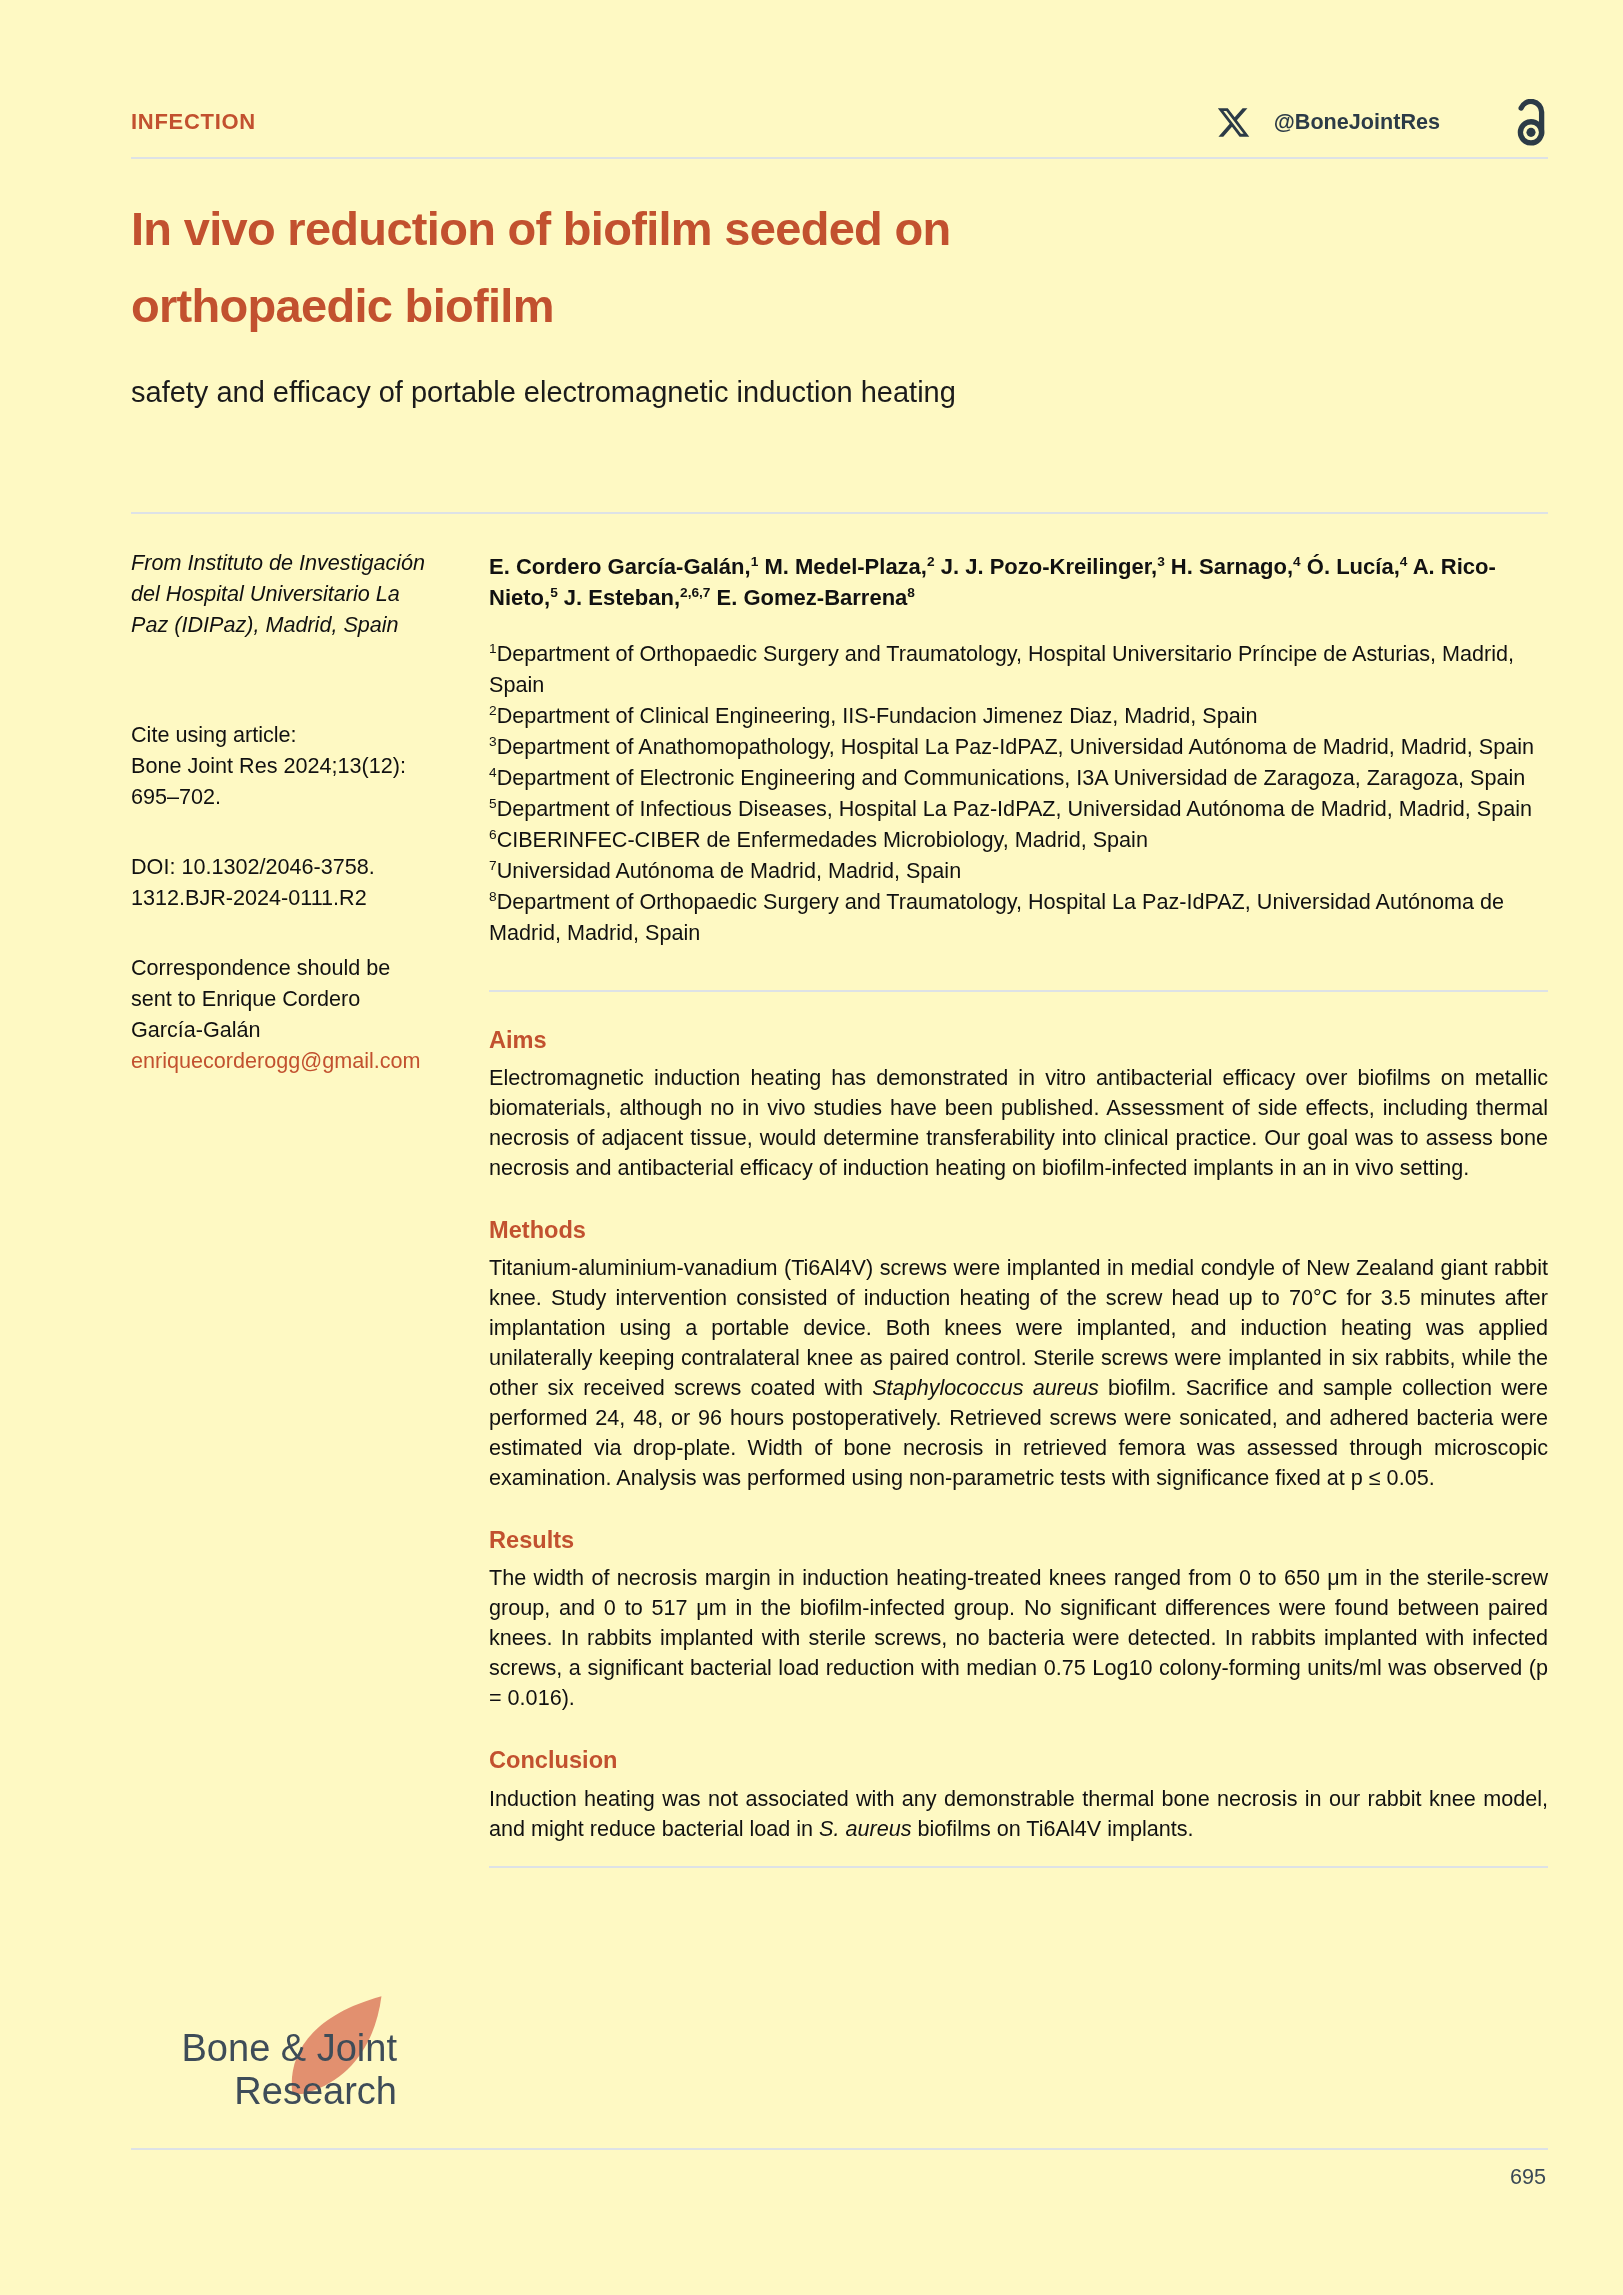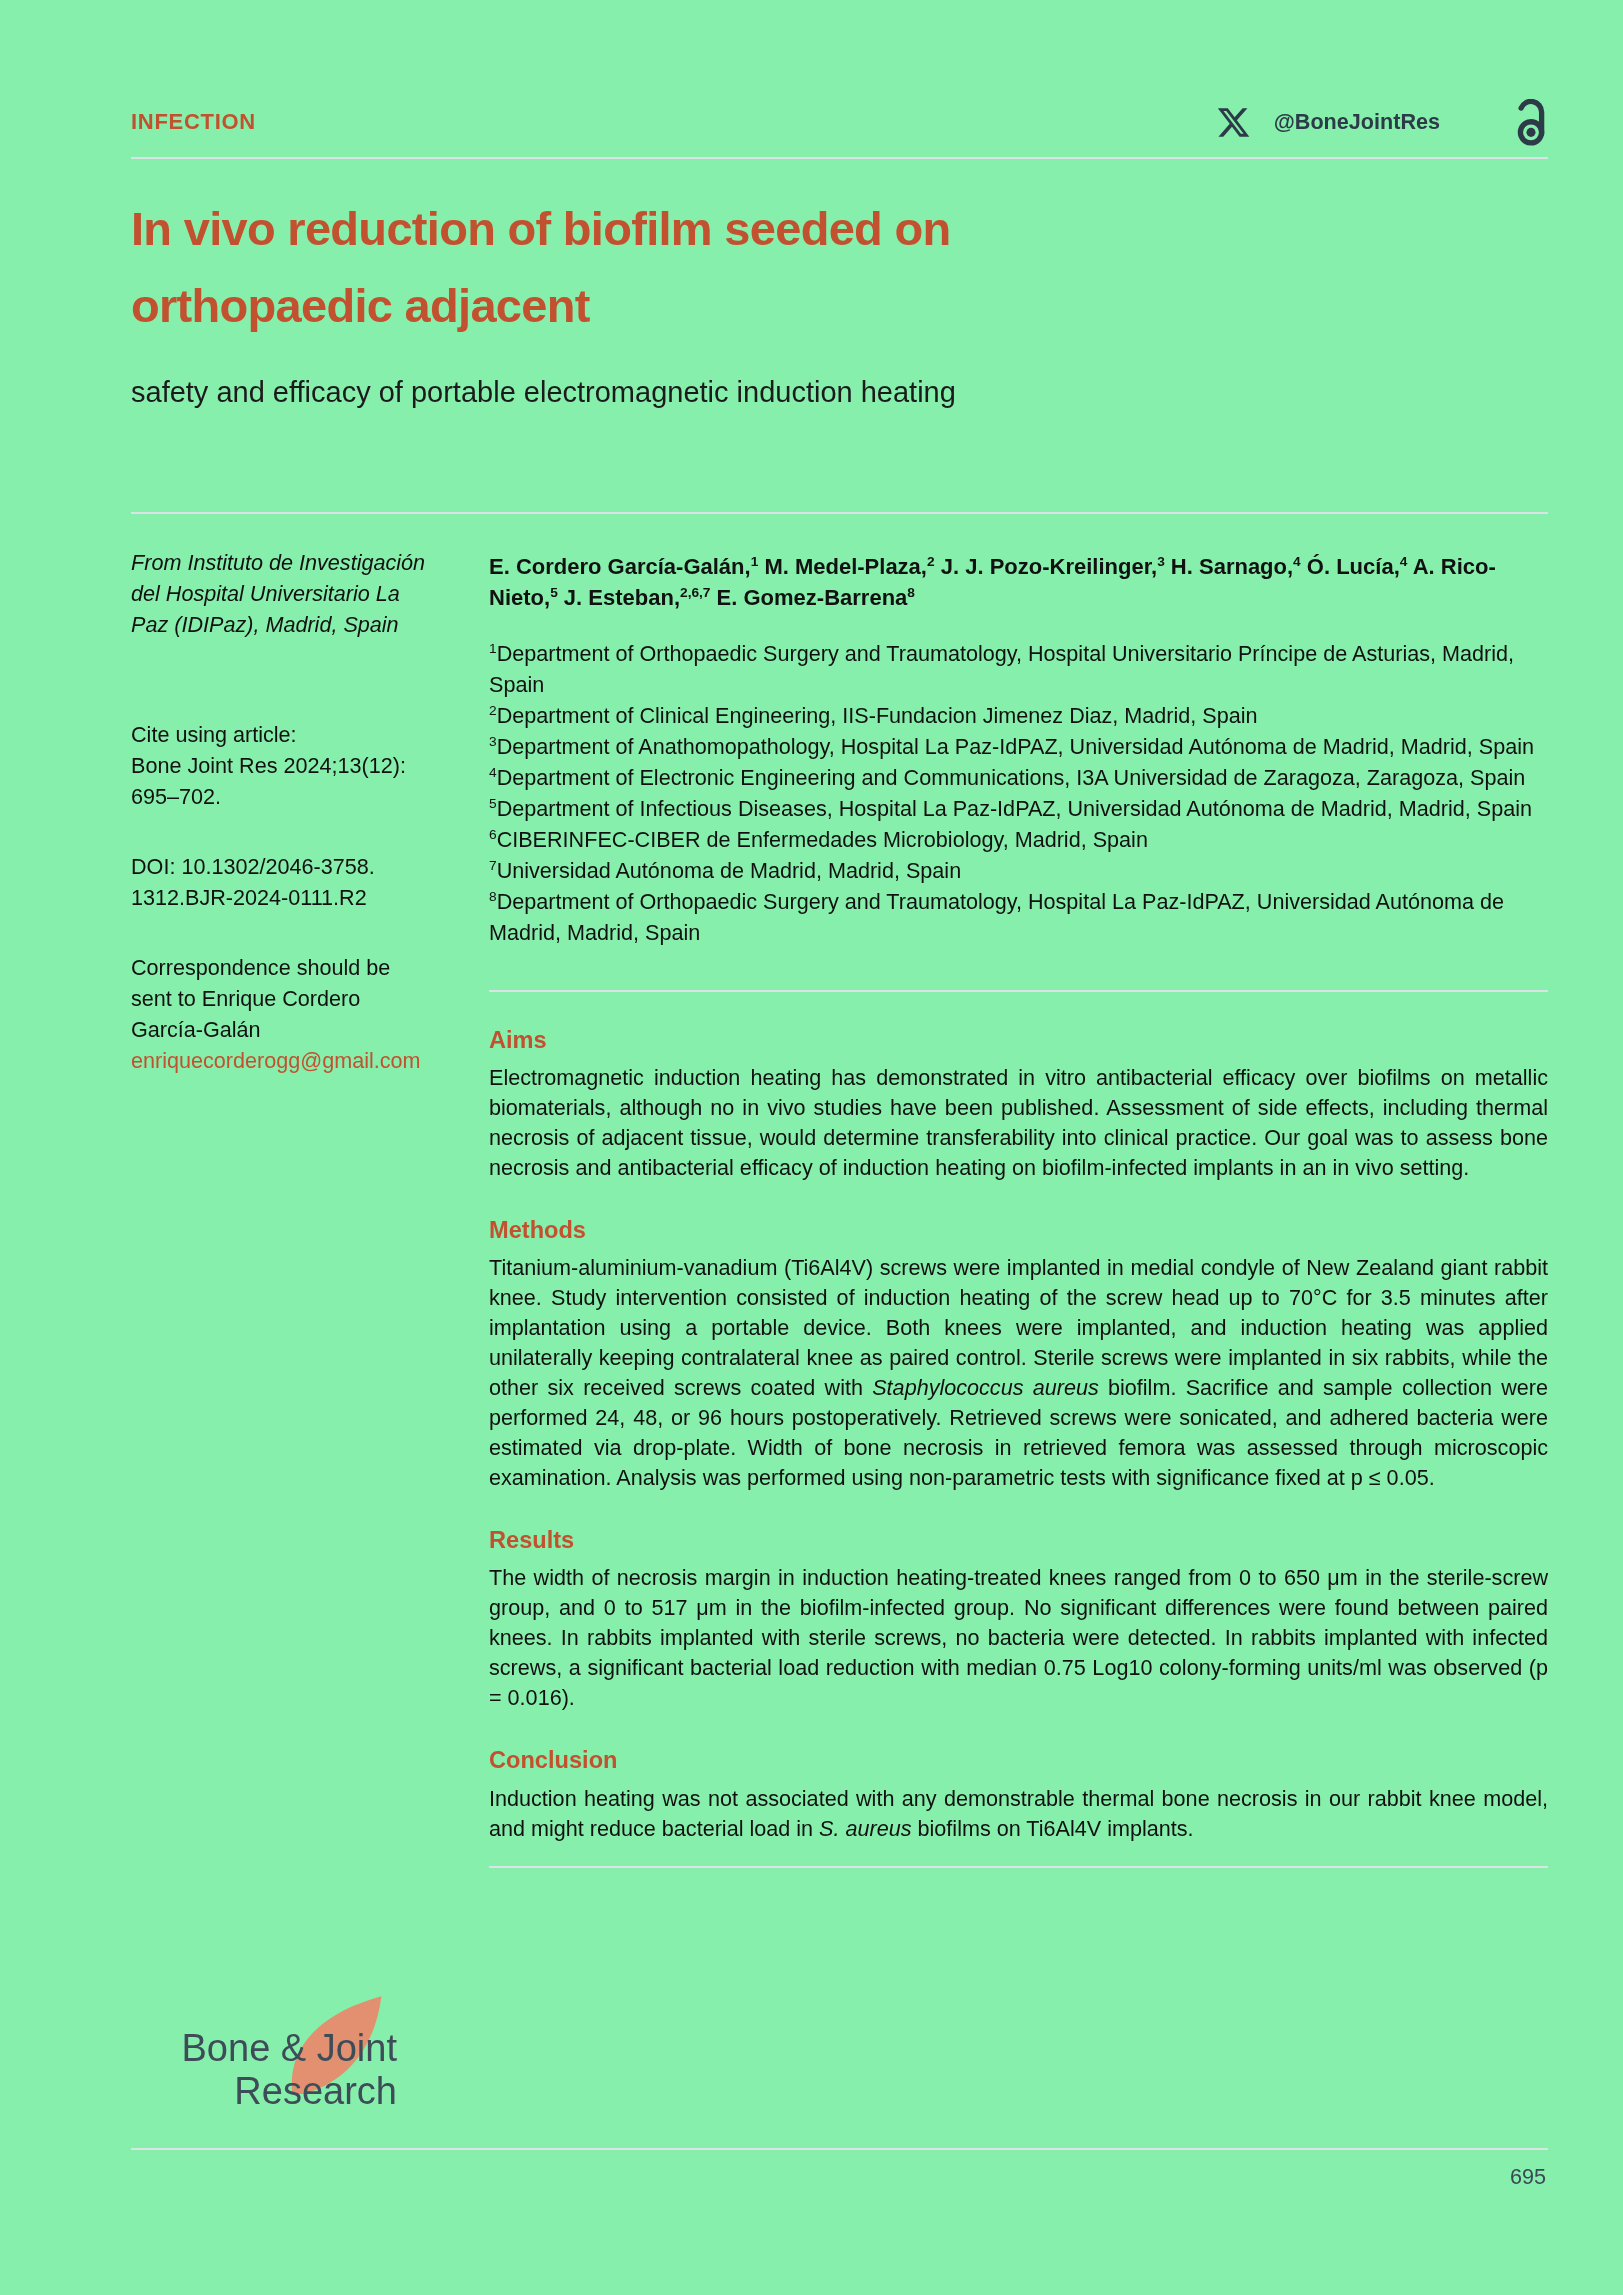--- a/index.html
+++ b/index.html
@@ -1,16 +1,16 @@
 <!DOCTYPE html>
 <html style="font-size:10.5px"><head>
 <meta charset="utf-8">
 <style>
   html,body{margin:0;padding:0;background:#ffffff;}
-  .page{position:relative;width:1623px;height:2295px;background:#86efac;overflow:hidden;
+  .page{position:relative;width:1623px;height:2295px;background:#fef9c3;overflow:hidden;
         font-family:"Liberation Sans",sans-serif;color:#111;}
   
   .header{position:absolute;top:96px;left:131px;right:75px;display:flex;
           justify-content:space-between;align-items:center;height:52px;}
   .section-label{font-size:22px;font-weight:700;letter-spacing:0.7px;color:#c2512f;}
   .header-right{display:flex;align-items:center;gap:12px;}
   .x-icon{width:35px;height:35px;display:inline-block;}
   .handle{font-size:21.6px;font-weight:700;color:#2c3b47;margin-left:10.5px;}
   .oa-icon{width:34px;height:47px;display:inline-block;margin-left:62px;}
   .hrule{position:absolute;left:131px;right:75px;height:2px;background:#dde2e6;}
@@ -66,21 +66,21 @@
           <circle cx="22" cy="44" r="14" fill="none" stroke="#2c3b47" stroke-width="7"></circle>
           <circle cx="22" cy="44" r="6" fill="#2c3b47"></circle>
         </svg>
       </span>
     </span>
   </div>
   <div class="hrule" style="top:157px;"></div>
 
   <div class="title">
     <span class="sb-line">In vivo reduction of biofilm seeded on</span>
-    <span class="sb-line">orthopaedic adjacent</span>
+    <span class="sb-line">orthopaedic biofilm</span>
   </div>
   <div class="subtitle">safety and efficacy of portable electromagnetic induction heating</div>
 
   <div class="hrule" style="top:512px;"></div>
 
   <div class="columns">
 
     <div class="sidebar">
       <div class="sb-from sb-block">From Instituto de Investigación del Hospital Universitario La Paz (IDIPaz), Madrid, Spain</div>
       <div class="sb-cite sb-block">

